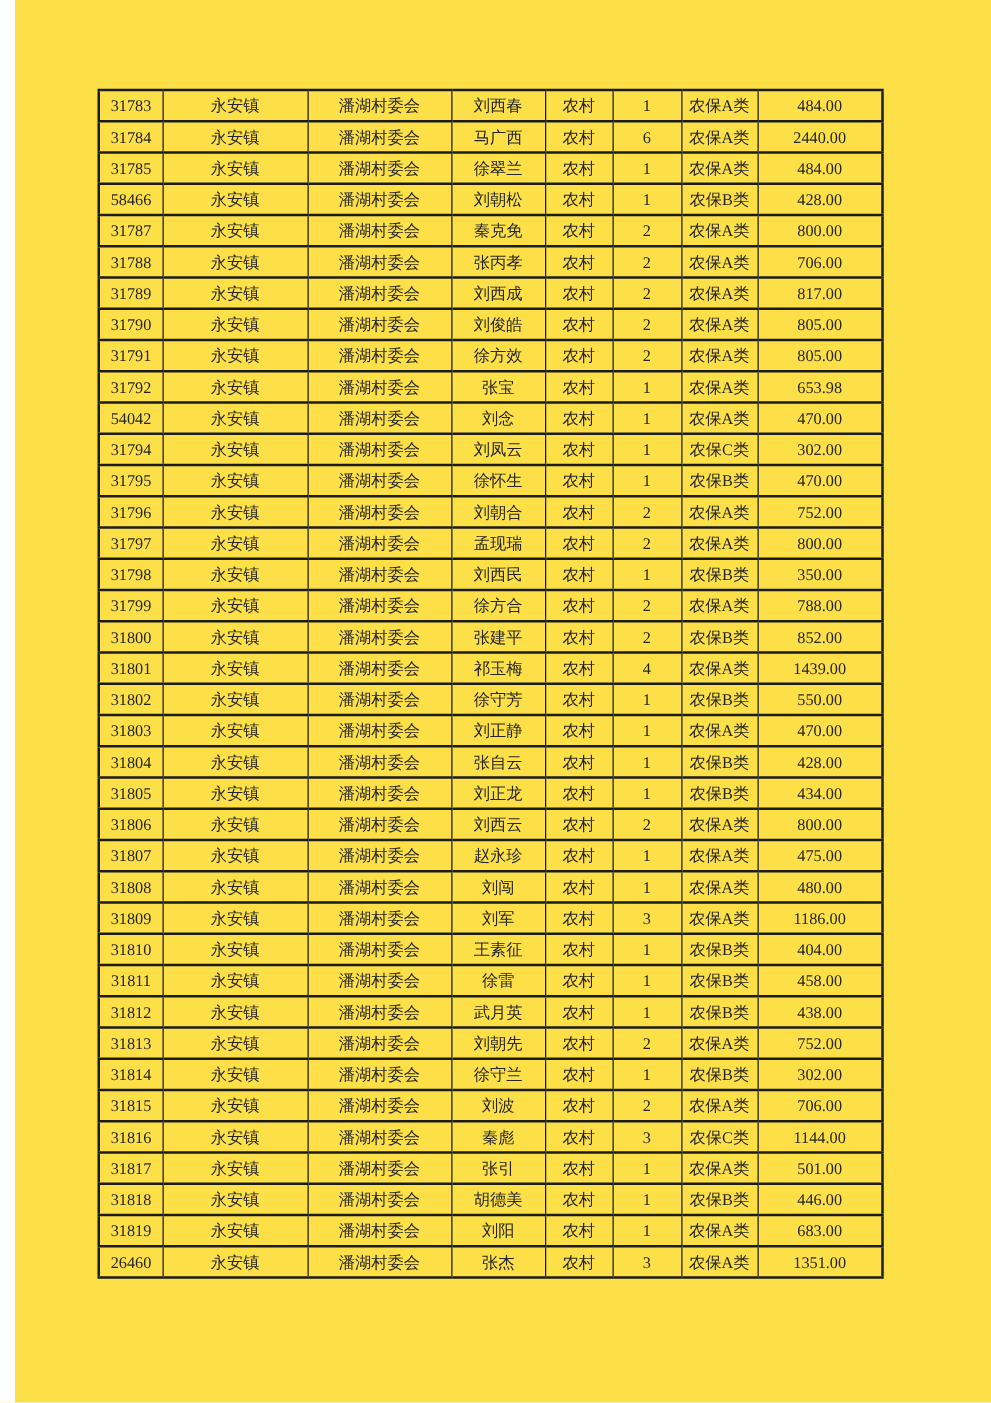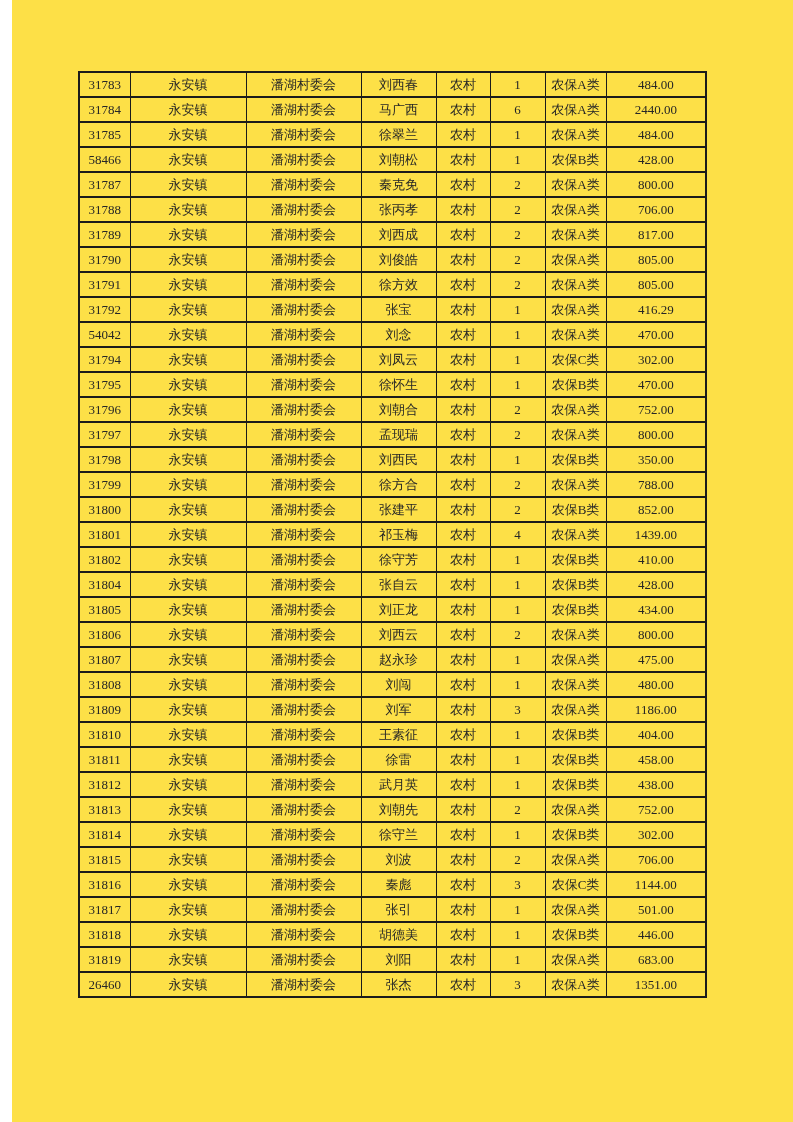--- a/index.html
+++ b/index.html
@@ -157,21 +157,21 @@
           <td>805.00</td>
         </tr>
         <tr>
           <td>31792</td>
           <td>永安镇</td>
           <td>潘湖村委会</td>
           <td>张宝</td>
           <td>农村</td>
           <td>1</td>
           <td>农保A类</td>
-          <td>416.29</td>
+          <td>653.98</td>
         </tr>
         <tr>
           <td>54042</td>
           <td>永安镇</td>
           <td>潘湖村委会</td>
           <td>刘念</td>
           <td>农村</td>
           <td>1</td>
           <td>农保A类</td>
           <td>470.00</td>
@@ -257,21 +257,31 @@
           <td>1439.00</td>
         </tr>
         <tr>
           <td>31802</td>
           <td>永安镇</td>
           <td>潘湖村委会</td>
           <td>徐守芳</td>
           <td>农村</td>
           <td>1</td>
           <td>农保B类</td>
-          <td>410.00</td>
+          <td>550.00</td>
+        </tr>
+        <tr>
+          <td>31803</td>
+          <td>永安镇</td>
+          <td>潘湖村委会</td>
+          <td>刘正静</td>
+          <td>农村</td>
+          <td>1</td>
+          <td>农保A类</td>
+          <td>470.00</td>
         </tr>
         <tr>
           <td>31804</td>
           <td>永安镇</td>
           <td>潘湖村委会</td>
           <td>张自云</td>
           <td>农村</td>
           <td>1</td>
           <td>农保B类</td>
           <td>428.00</td>

